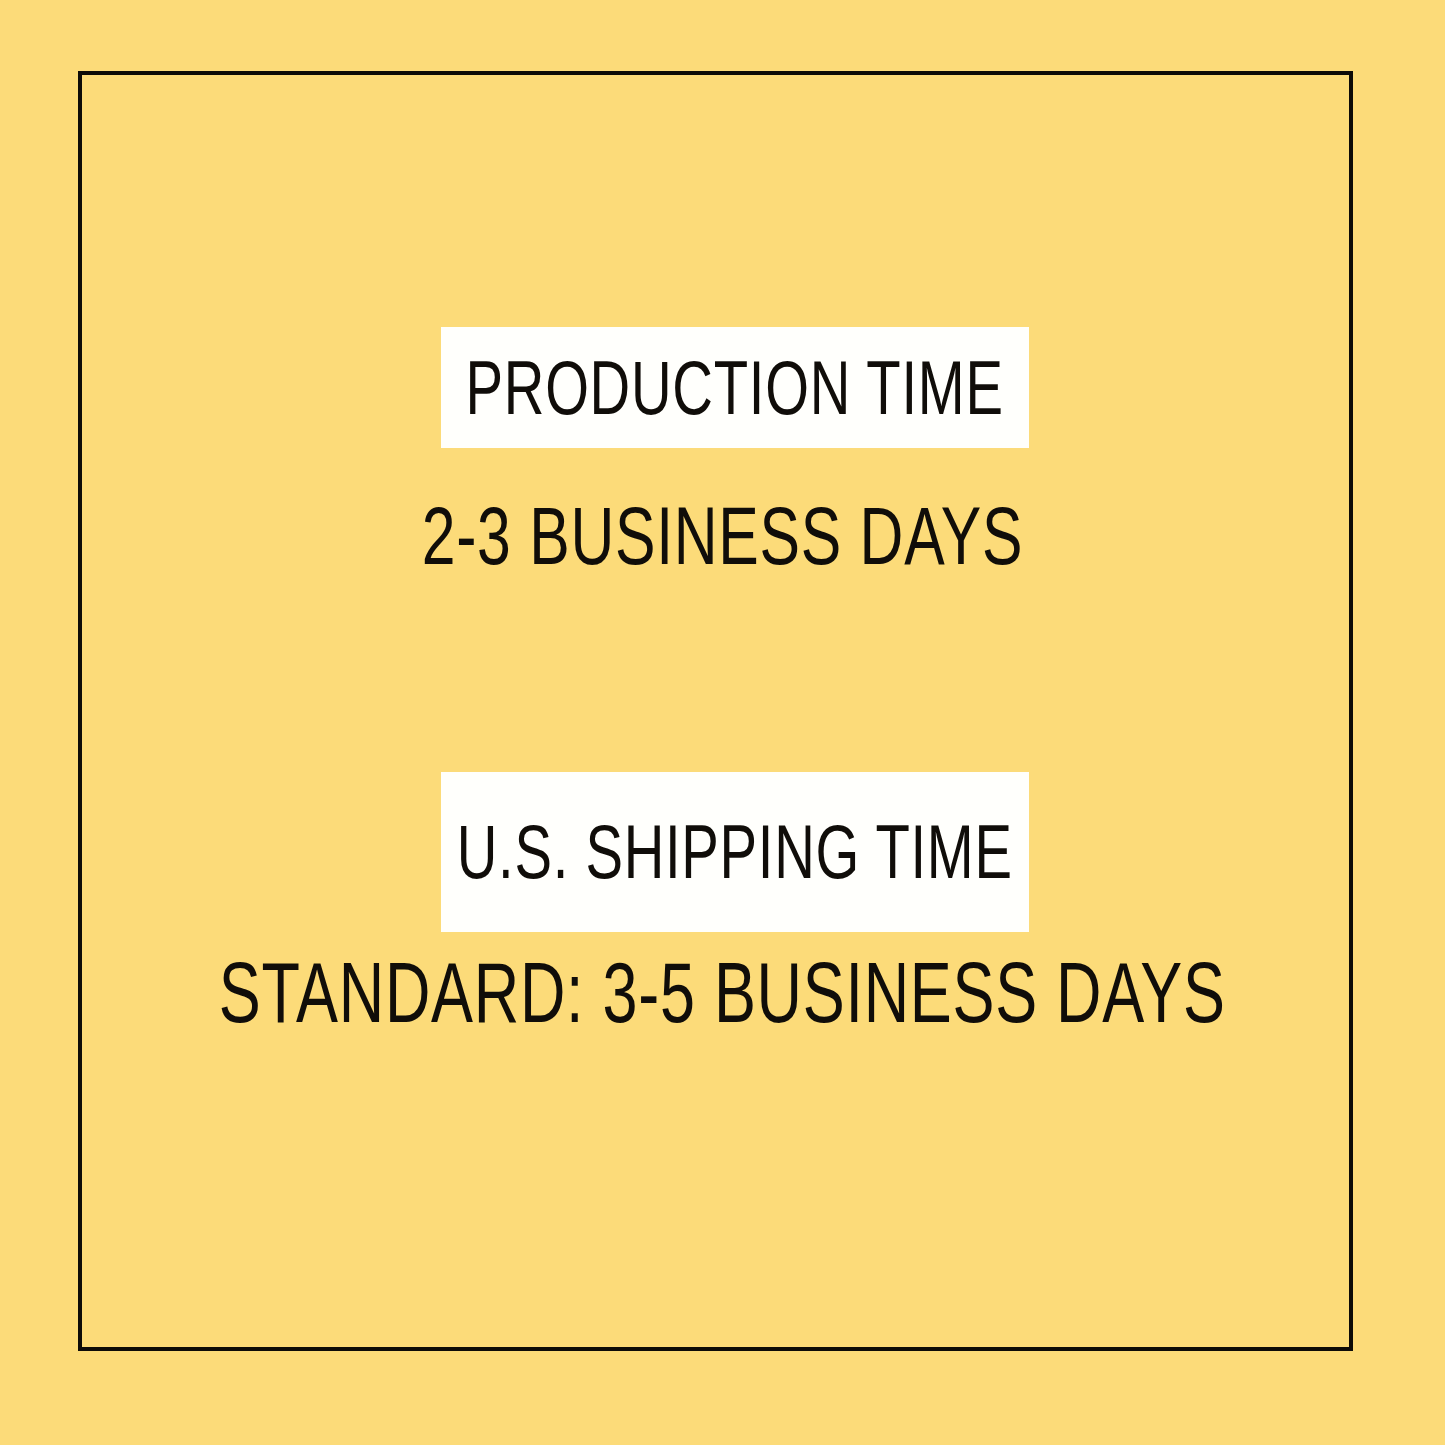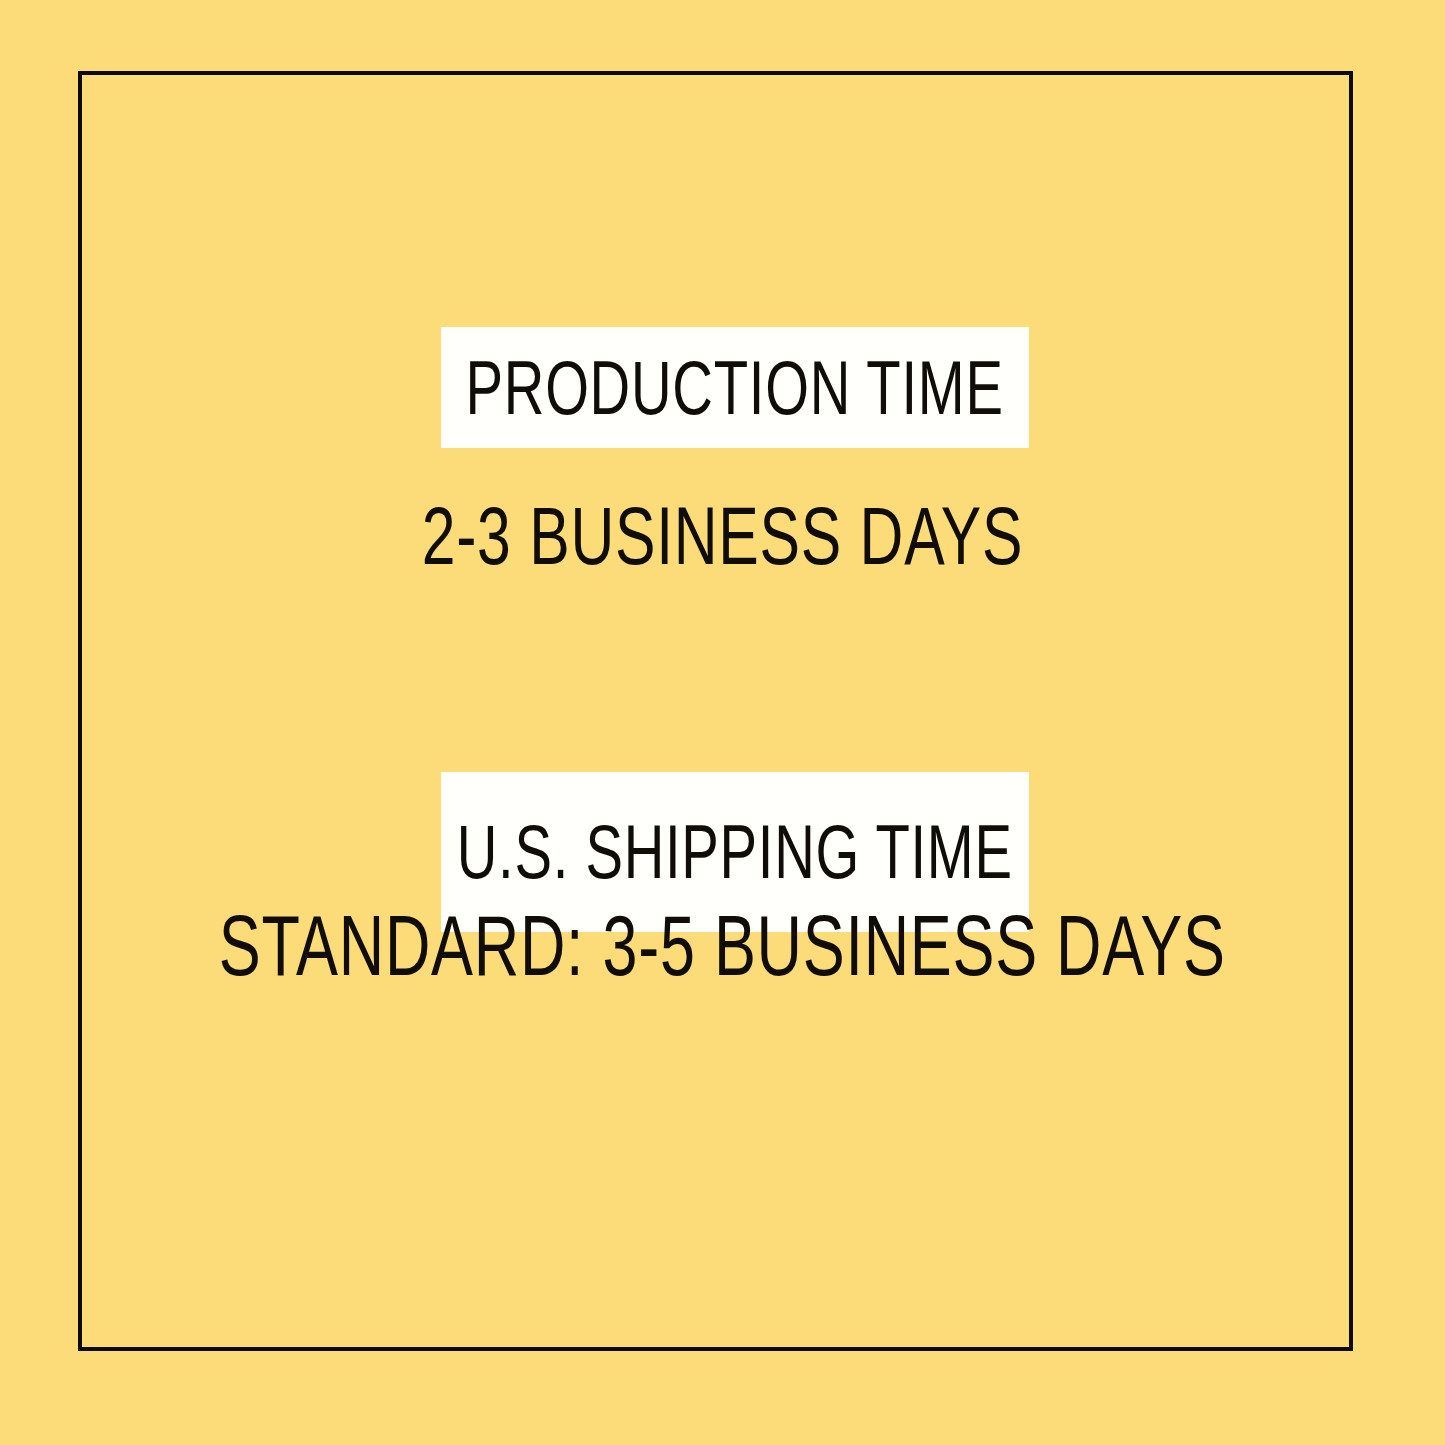--- a/index.html
+++ b/index.html
@@ -89,21 +89,21 @@
     text-decoration: underline;
   }
 
   #line-production-days .cond {
     font-size: 82px;
     line-height: 1;
     letter-spacing: 1px;
   }
 
   #line-shipping-standard {
-    top: 903px;
+    top: 950px;
   }
 
   #line-shipping-standard .cond {
     font-size: 85px;
     line-height: 1;
     letter-spacing: 1px;
   }
 
   
   #line-shipping-note {

